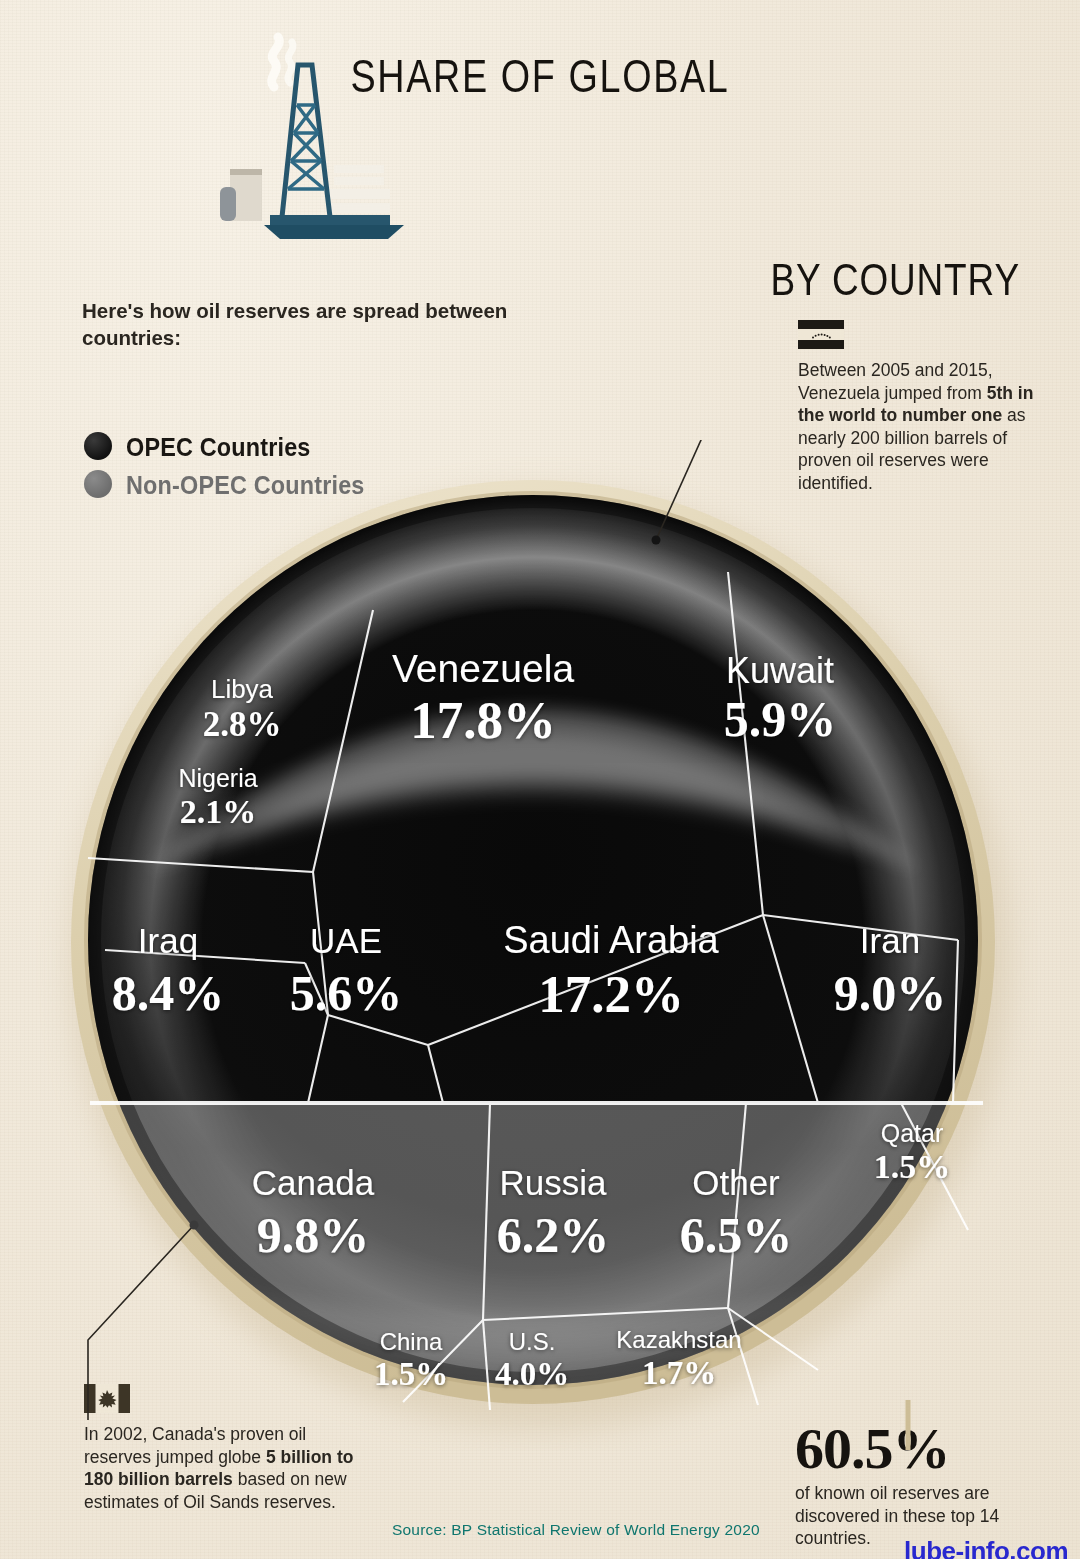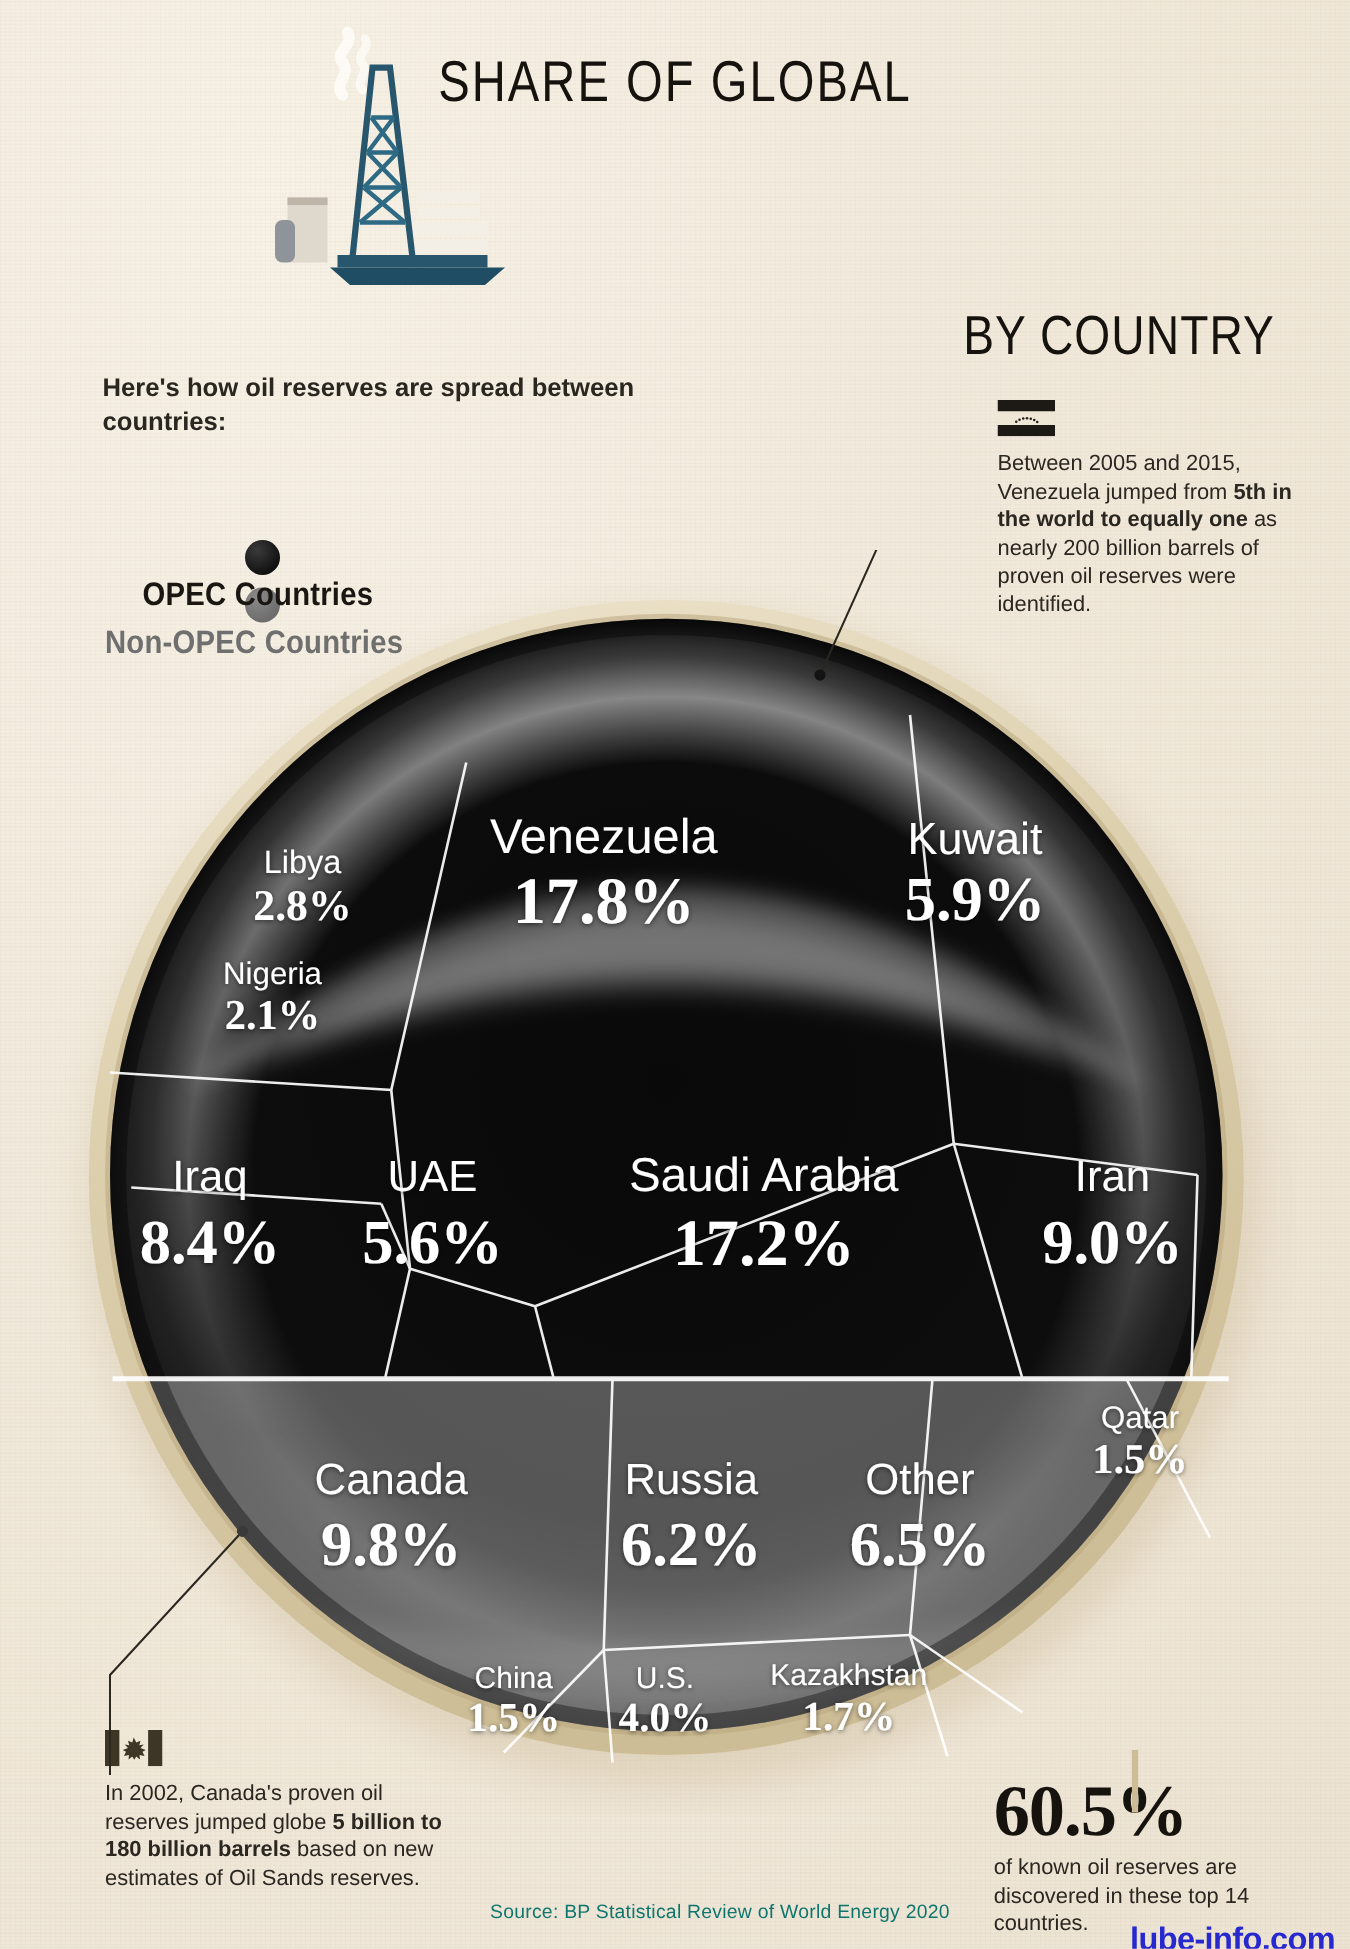--- a/index.html
+++ b/index.html
@@ -16,21 +16,21 @@
   }
   #paper-bg::after{
     content:"";position:absolute;inset:0;
     background-image:
       repeating-linear-gradient(0deg, rgba(140,120,90,.035) 0 1px, transparent 1px 3px),
       repeating-linear-gradient(90deg, rgba(140,120,90,.03) 0 1px, transparent 1px 4px);
     opacity:.9;
   }
 
   
-  #header{position:absolute;left:0;top:0;width:1080px;height:300px;}
+  #header{position:absolute;left:0;top:11px;width:1080px;height:300px;}
   #share-of-global{
     position:absolute;left:0;top:38px;width:1080px;text-align:center;
     font-family:"Liberation Sans Narrow","Liberation Sans",sans-serif;
     font-size:46px;letter-spacing:2px;color:#16130f;
     transform:scaleX(.82);transform-origin:50% 50%;
   }
   #title-row{
     position:absolute;left:0;top:78px;width:1080px;text-align:center;
     line-height:1;
   }
@@ -53,21 +53,21 @@
   
   #intro{position:absolute;left:82px;top:280px;width:520px;}
   #intro p{
     margin:0;font-size:20.5px;line-height:27px;color:#2a2620;
     font-family:"Liberation Sans",sans-serif;
   }
   #intro-lead{font-weight:700;margin-top:17px !important;font-size:20.5px;}
 
   
   #legend{position:absolute;left:84px;top:432px;}
-  .legend-row{display:flex;align-items:center;height:38px;flex-direction:column;}
+  .legend-row{display:flex;align-items:flex-start;height:38px;}
   .legend-dot{width:28px;height:28px;border-radius:50%;margin-right:14px;flex:none;}
   .legend-dot.opec{background:radial-gradient(circle at 35% 30%,#3a3a3a,#121212 70%);}
   .legend-dot.nonopec{background:radial-gradient(circle at 35% 30%,#8b8b8b,#6d6d6d 70%);}
   .legend-label{
     font-family:"Liberation Sans Narrow","Liberation Sans",sans-serif;
     font-weight:700;font-size:26px;letter-spacing:.2px;
     transform:scaleX(.9);transform-origin:0 50%;
   }
   .legend-label.opec{color:#1a1713;}
   .legend-label.nonopec{color:#6f6f6f;}
@@ -172,21 +172,21 @@
     <g fill="#1d1a15">
       <circle cx="15" cy="17.4" r="1"></circle>
         <circle cx="17.6" cy="15.8" r="1"></circle>
       <circle cx="20.6" cy="14.8" r="1"></circle>
         <circle cx="23.6" cy="14.5" r="1"></circle>
       <circle cx="26.6" cy="14.9" r="1"></circle>
         <circle cx="29.4" cy="15.9" r="1"></circle>
       <circle cx="31.8" cy="17.5" r="1"></circle>
     </g>
   </svg>
-  <p><span>Between 2005 and 2015, Venezuela jumped from </span><b>5th in the world to equally one</b><span> as nearly 200 billion barrels of proven oil reserves were identified.</span></p>
+  <p><span>Between 2005 and 2015, Venezuela jumped from </span><b>5th in the world to number one</b><span> as nearly 200 billion barrels of proven oil reserves were identified.</span></p>
 </div>
 
 <div class="callout" id="callout-canada">
   <svg class="flag" viewBox="0 0 46 29">
     <rect x="0" y="0" width="46" height="29" fill="#efe7d6"></rect>
     <rect x="0" y="0" width="11.5" height="29" fill="#3d3526"></rect>
     <rect x="34.5" y="0" width="11.5" height="29" fill="#3d3526"></rect>
     <path d="M23 6 l2 4 3.4-1.4 -1 3.6 3.6-.6 -2.6 2.8 4.2 1.6 -2.6 1.4 1.6 3.4 -4-.8 .4 3.6 -3-2.4 -1.6 2.6
              -1.6-2.6 -3 2.4 .4-3.6 -4 .8 1.6-3.4 -2.6-1.4 4.2-1.6 -2.6-2.8 3.6 .6 -1-3.6 3.4 1.4 Z" fill="#3d3526"></path>
   </svg>

